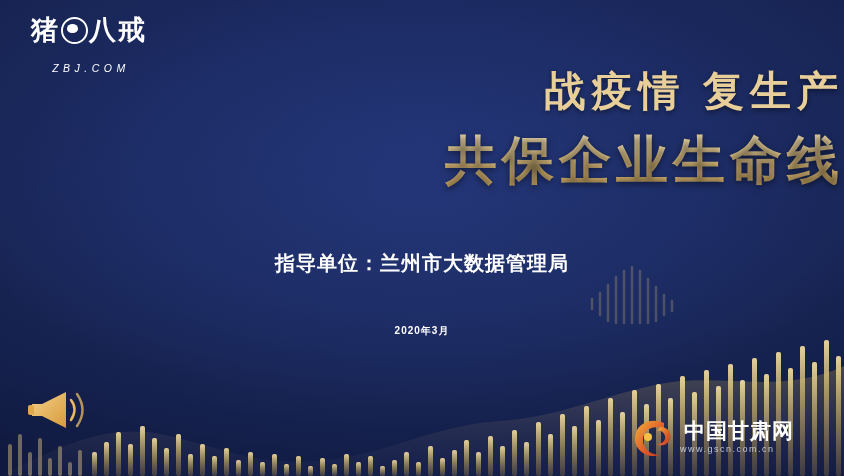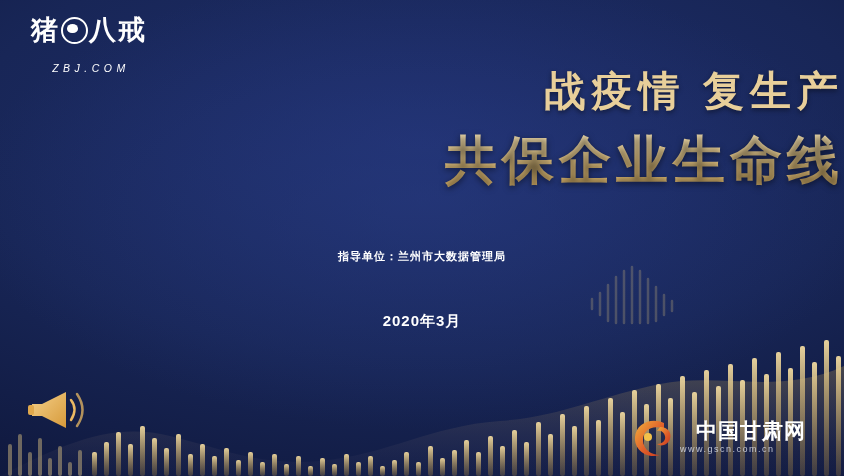--- a/index.html
+++ b/index.html
@@ -112,29 +112,29 @@
   .credits {
     position: absolute;
     left: 0;
     right: 0;
     top: 248px;
     text-align: center;
     color: #ffffff;
     font-weight: bold;
   }
   .credit-line {
-    font-size: 11px;
+    font-size: 20px;
     line-height: 1.55;
     letter-spacing: 1px;
   }
   .credit-gap {
     height: 22px;
   }
   .credit-date {
-    font-size: 15px;
+    font-size: 10px;
     letter-spacing: 1px;
     line-height: 1.55;
   }
 
   
   .eq {
     position: absolute;
     left: 0;
     bottom: 0;
     width: 844px;
@@ -158,21 +158,21 @@
     width: 210px;
     height: 62px;
     display: flex;
     align-items: center;
   }
   .partner-text {
     color: #ffffff;
     font-size: 21px;
     font-weight: bold;
     letter-spacing: 1px;
-    margin-left: 16px;
+    margin-left: 4px;
     line-height: 1.05;
   }
   .partner-url {
     color: #d9dde8;
     font-size: 9px;
     letter-spacing: 1.5px;
     margin-top: 2px;
     opacity: 0.85;
   }
 </style>

